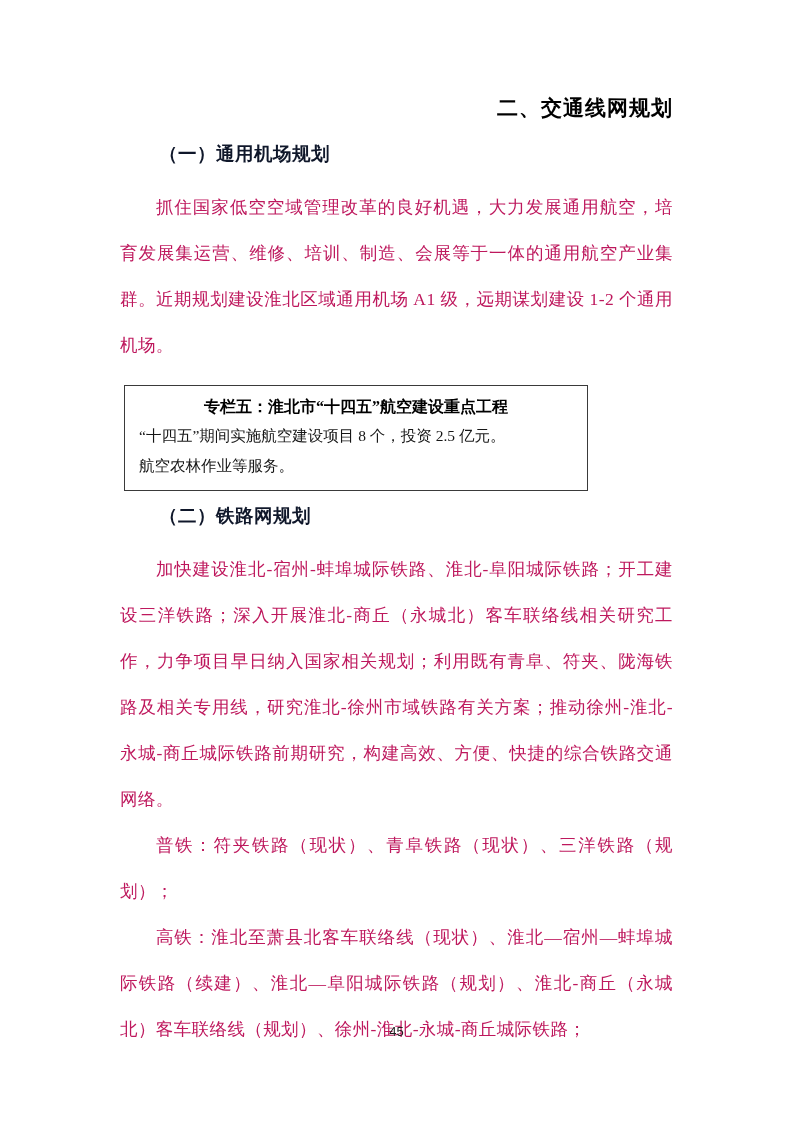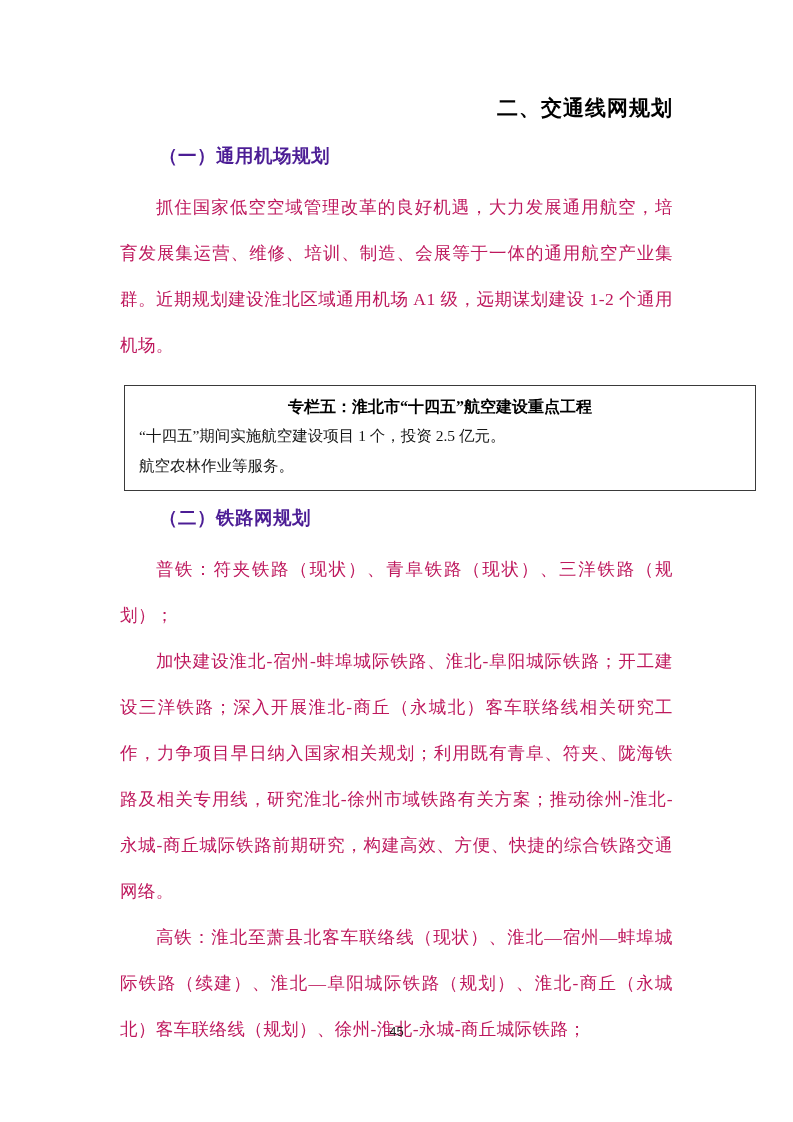--- a/index.html
+++ b/index.html
@@ -19,40 +19,40 @@
     font-family: Liberation Mono, monospace;
     font-weight: bold;
     font-size: 21px;
     line-height: 28px;
     color: #000000;
     letter-spacing: 1px;
     margin-bottom: 19px;
     text-align: right;
   }
   .section-heading {
-    font-family: Liberation Serif, serif;
+    font-family: Liberation Mono, monospace;
     font-weight: bold;
     font-size: 18.5px;
     line-height: 26px;
-    color: #4c1d95;
+    color: #0f172a;
     text-indent: 39px;
     letter-spacing: 0.5px;
     margin-bottom: 15px;
   }
   p.body-para {
     font-size: 17.5px;
     line-height: 46px;
     text-align: justify;
     text-justify: inter-character;
     text-indent: 2.05em;
     letter-spacing: 0.4px;
     color: #be185d;
   }
   .callout {
-    width: 632px;
+    width: 464px;
     margin: 17px 0 14px 4px;
     border: 1.5px solid #3a3a3a;
     padding: 7px 14px 9px 14px;
     background: #ffffff;
   }
   .callout-title {
     text-align: center;
     font-weight: bold;
     font-size: 16px;
     line-height: 28px;
@@ -82,27 +82,27 @@
 
   <div class="chapter-heading">二、交通线网规划</div>
 
   <div class="section-heading">（一）通用机场规划</div>
 
   <p class="body-para">抓住国家低空空域管理改革的良好机遇，大力发展通用航空，培育发展集运营、维修、培训、制造、会展等于一体的通用航空产业集群。近期规划建设淮北区域通用机场 A1 级，远期谋划建设 1-2 个通用机场。</p>
 
 
   <div class="callout">
     <div class="callout-title">专栏五：淮北市“十四五”航空建设重点工程</div>
-    <div class="callout-line">“十四五”期间实施航空建设项目 1 个，投资 2.5 亿元。</div>
+    <div class="callout-line">“十四五”期间实施航空建设项目 8 个，投资 2.5 亿元。</div>
     <div class="callout-line">航空农林作业等服务。</div>
   </div>
 
   <div class="section-heading">（二）铁路网规划</div>
 
+  <p class="body-para">加快建设淮北-宿州-蚌埠城际铁路、淮北-阜阳城际铁路；开工建设三洋铁路；深入开展淮北-商丘（永城北）客车联络线相关研究工作，力争项目早日纳入国家相关规划；利用既有青阜、符夹、陇海铁路及相关专用线，研究淮北-徐州市域铁路有关方案；推动徐州-淮北-永城-商丘城际铁路前期研究，构建高效、方便、快捷的综合铁路交通网络。</p>
+
   <p class="body-para">普铁：符夹铁路（现状）、青阜铁路（现状）、三洋铁路（规划）；</p>
-
-  <p class="body-para">加快建设淮北-宿州-蚌埠城际铁路、淮北-阜阳城际铁路；开工建设三洋铁路；深入开展淮北-商丘（永城北）客车联络线相关研究工作，力争项目早日纳入国家相关规划；利用既有青阜、符夹、陇海铁路及相关专用线，研究淮北-徐州市域铁路有关方案；推动徐州-淮北-永城-商丘城际铁路前期研究，构建高效、方便、快捷的综合铁路交通网络。</p>
 
   <p class="body-para">高铁：淮北至萧县北客车联络线（现状）、淮北—宿州—蚌埠城际铁路（续建）、淮北—阜阳城际铁路（规划）、淮北-商丘（永城北）客车联络线（规划）、徐州-淮北-永城-商丘城际铁路；</p>
 
   <div class="page-number">45</div>
 
 </div>
 
 </body></html>

